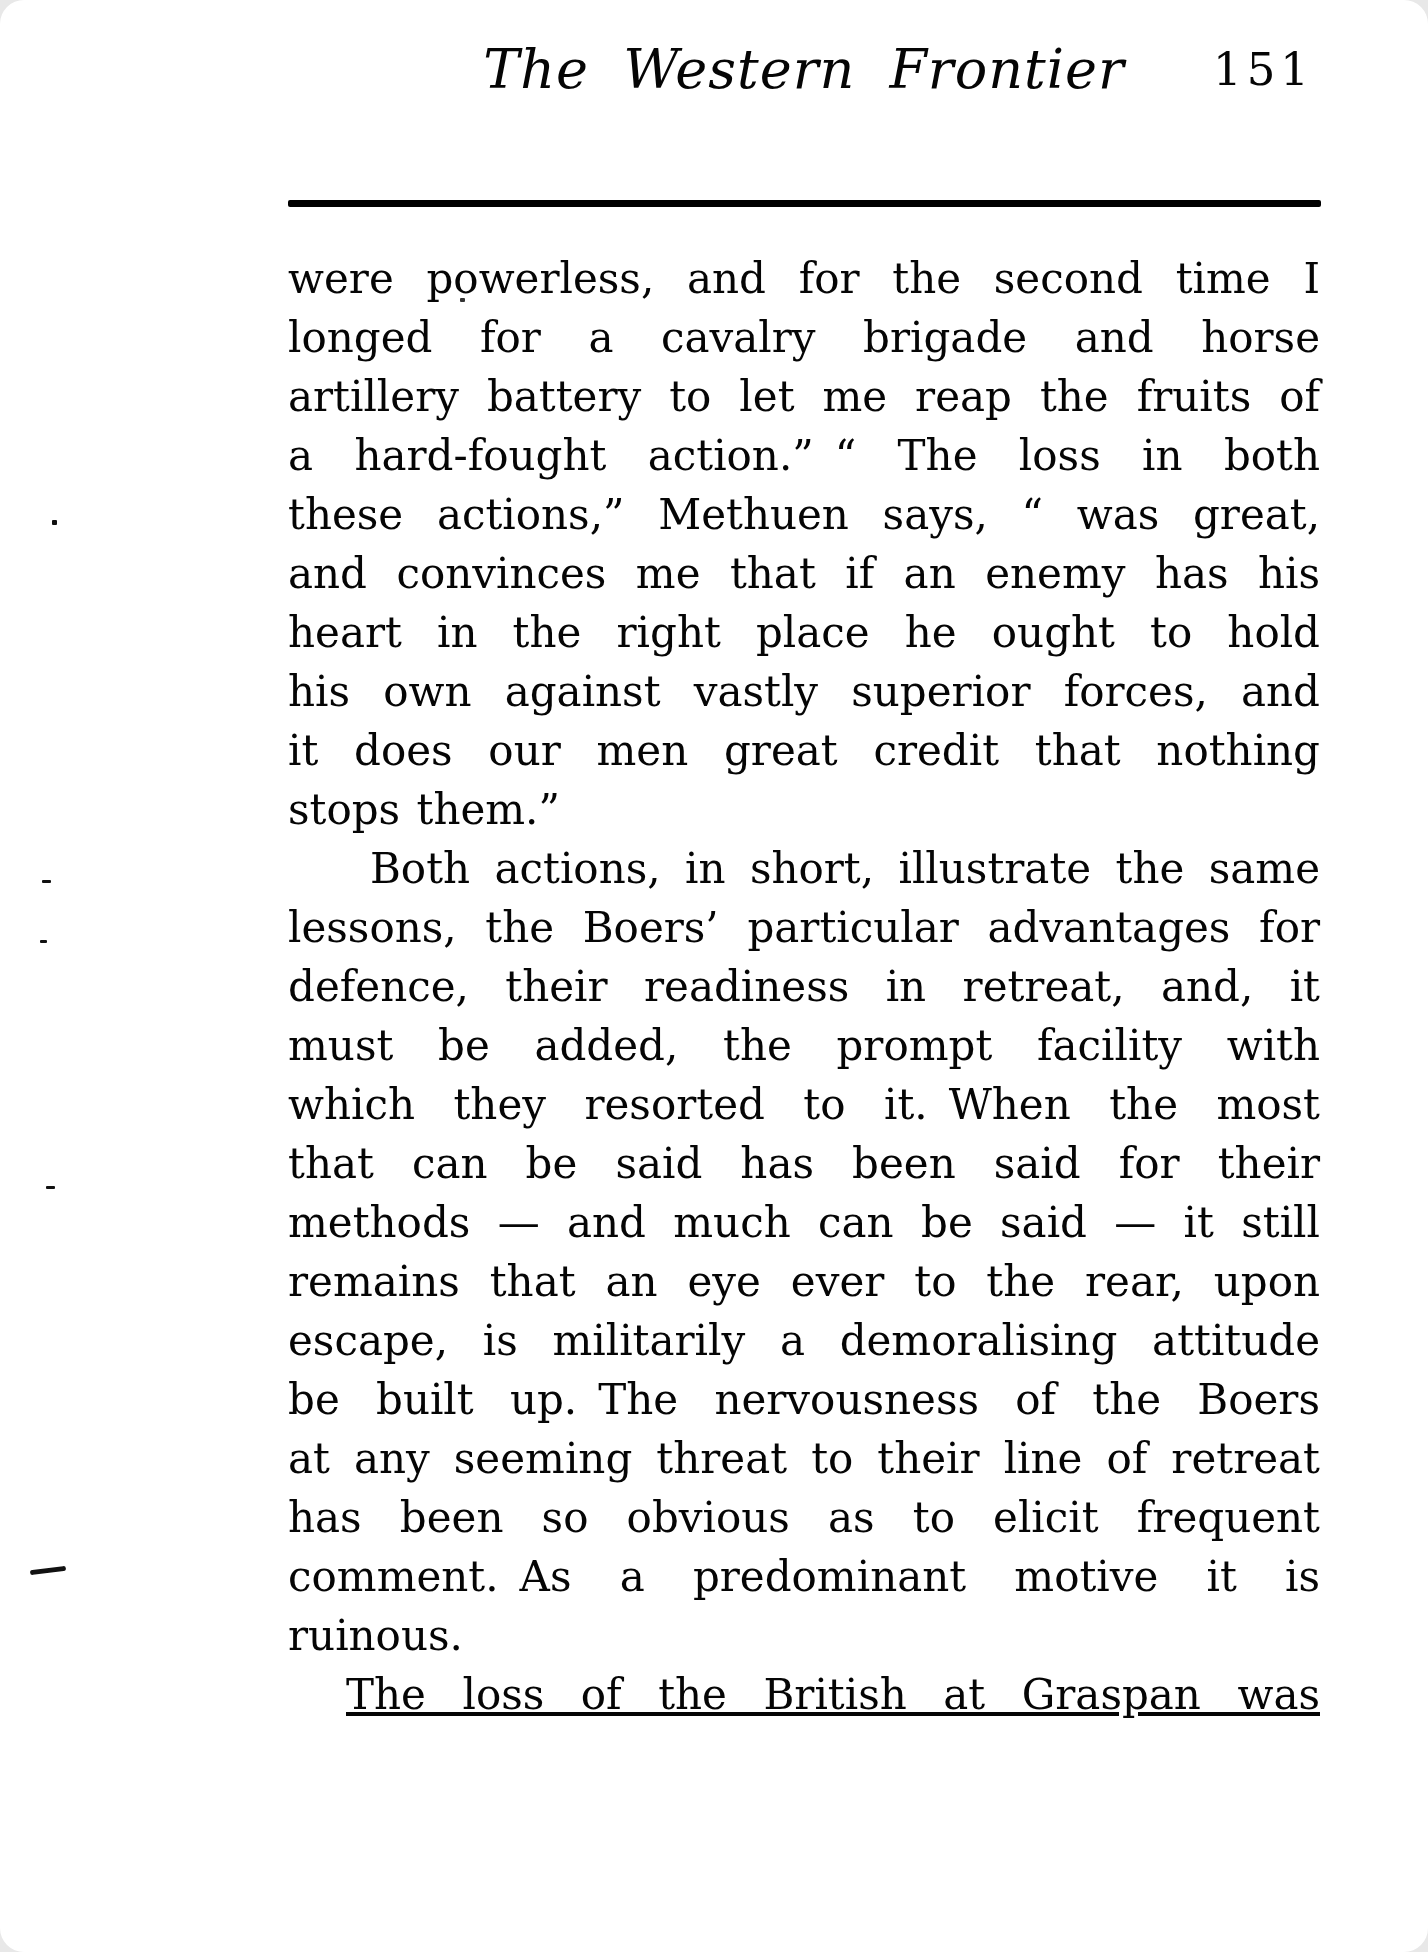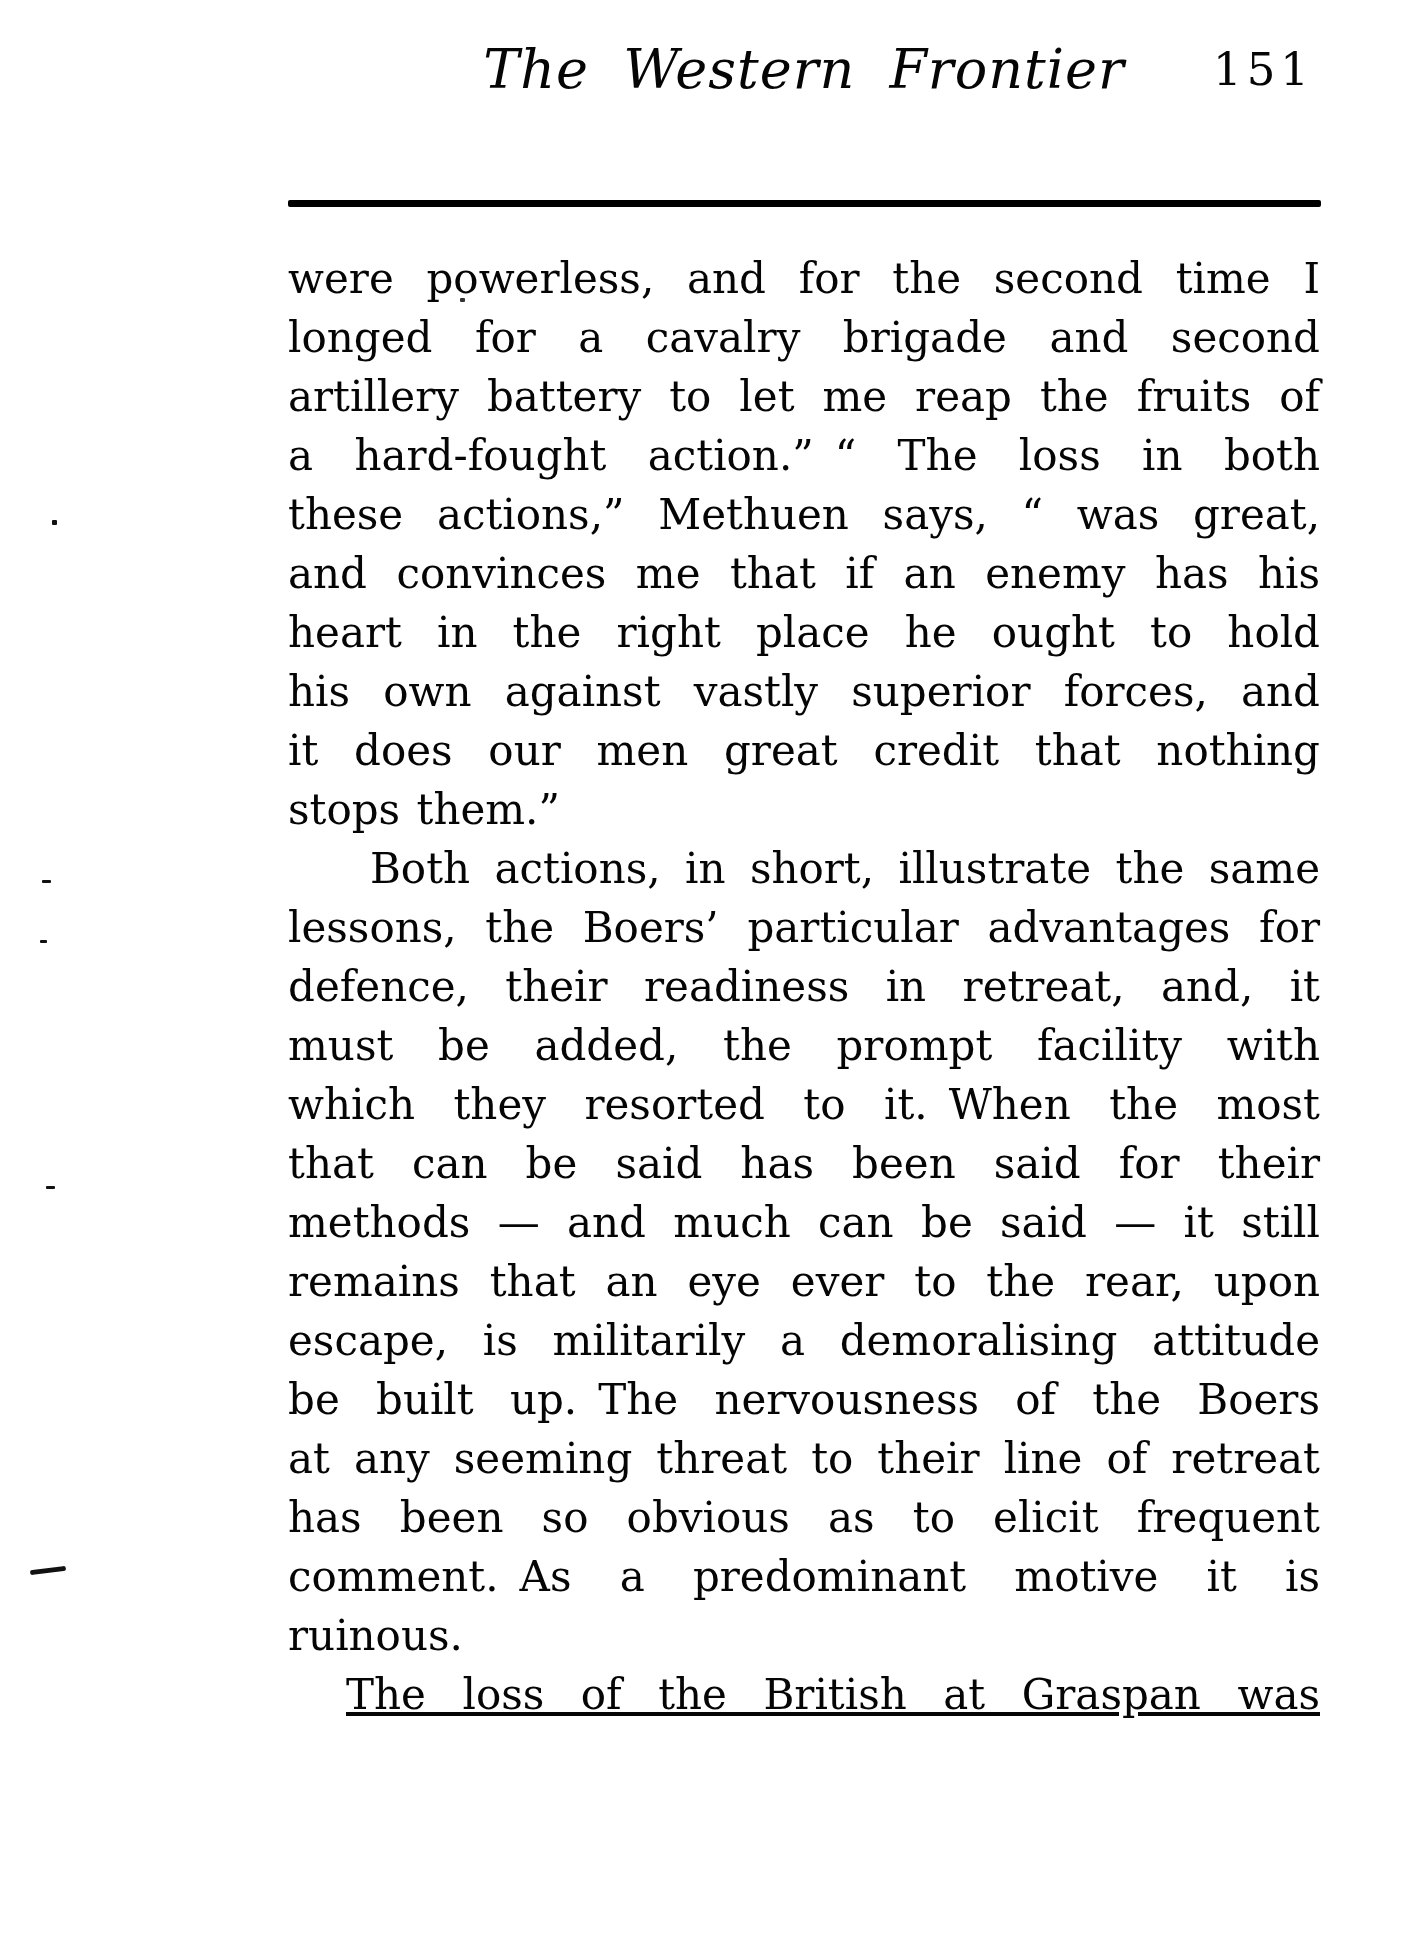--- a/index.html
+++ b/index.html
@@ -5,20 +5,21 @@
   html, body { margin: 0; padding: 0; background: #e8e8e8; }
   .page {
     position: relative;
     width: 1428px;
     height: 1952px;
     background: #ffffff;
     margin: 0 auto;
     overflow: hidden;
     color: #050505;
     font-family: "DejaVu Serif", "Liberation Serif", serif;
+    border-radius: 24px;
   }
   .running-head {
     position: absolute;
     left: 288px;
     top: 22px;
     width: 1032px;
     height: 96px;
     text-align: center;
   }
   .head-title {
@@ -87,21 +88,21 @@
 
   <div class="running-head">
     <span class="head-title">The Western Frontier</span>
     <span class="head-pageno">151</span>
   </div>
 
   <div class="head-rule"></div>
 
   <div class="body-text">
     <div class="line">were powerless, and for the second time I</div>
-    <div class="line">longed for a cavalry brigade and second</div>
+    <div class="line">longed for a cavalry brigade and horse</div>
     <div class="line">artillery battery to let me reap the fruits of</div>
     <div class="line">a hard-fought action.” “ The loss in both</div>
     <div class="line">these actions,” Methuen says, “ was great,</div>
     <div class="line">and convinces me that if an enemy has his</div>
     <div class="line">heart in the right place he ought to hold</div>
     <div class="line">his own against vastly superior forces, and</div>
     <div class="line">it does our men great credit that nothing</div>
     <div class="line para-end">stops them.”</div>
     <div class="line indent-lg">Both actions, in short, illustrate the same</div>
     <div class="line">lessons, the Boers’ particular advantages for</div>

